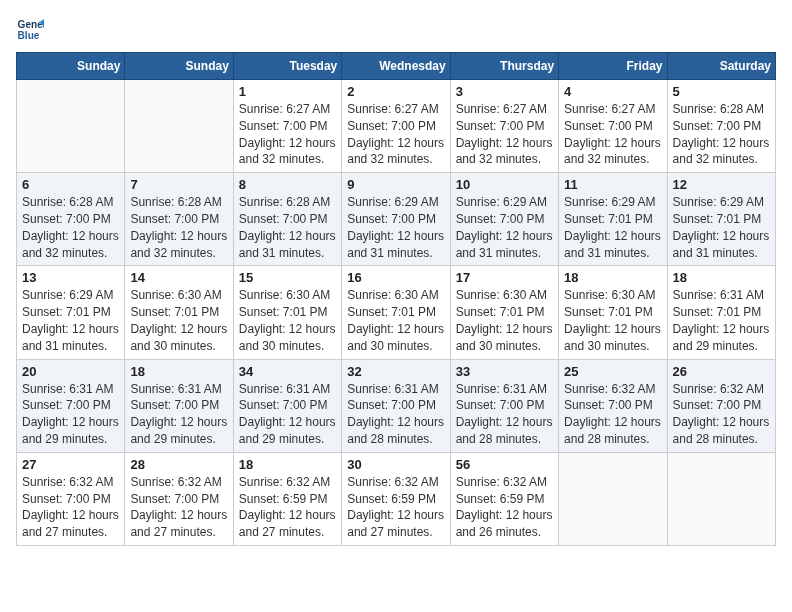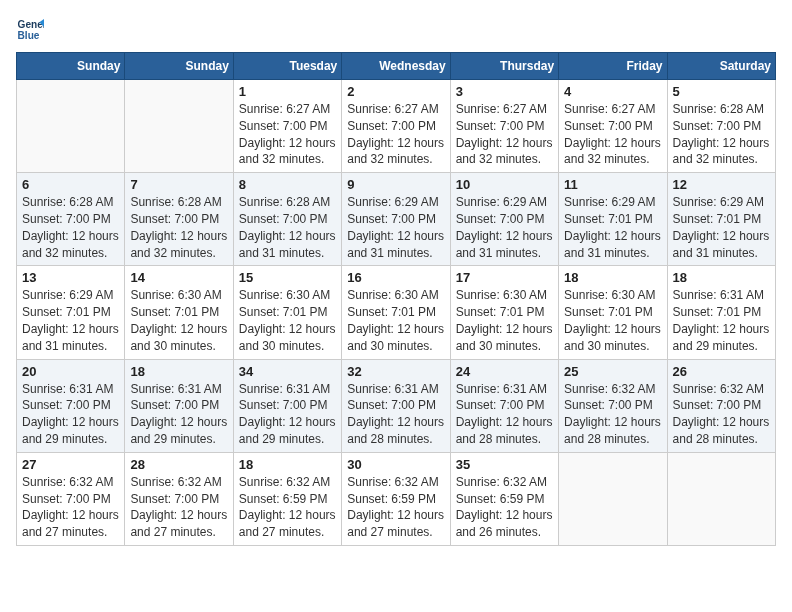--- a/index.html
+++ b/index.html
@@ -264,21 +264,21 @@
 Sunset: 7:00 PM
 Daylight: 12 hours and 29 minutes.</div>
         </td>
         <td>
           <span class="day-number">32</span>
           <div class="day-info" style="white-space: pre-line;">Sunrise: 6:31 AM
 Sunset: 7:00 PM
 Daylight: 12 hours and 28 minutes.</div>
         </td>
         <td>
-          <span class="day-number">24</span>
+          <span class="day-number">33</span>
           <div class="day-info" style="white-space: pre-line;">Sunrise: 6:31 AM
 Sunset: 7:00 PM
 Daylight: 12 hours and 28 minutes.</div>
         </td>
         <td>
           <span class="day-number">25</span>
           <div class="day-info" style="white-space: pre-line;">Sunrise: 6:32 AM
 Sunset: 7:00 PM
 Daylight: 12 hours and 28 minutes.</div>
         </td>
@@ -308,21 +308,21 @@
 Sunset: 6:59 PM
 Daylight: 12 hours and 27 minutes.</div>
         </td>
         <td>
           <span class="day-number">30</span>
           <div class="day-info" style="white-space: pre-line;">Sunrise: 6:32 AM
 Sunset: 6:59 PM
 Daylight: 12 hours and 27 minutes.</div>
         </td>
         <td>
-          <span class="day-number">35</span>
+          <span class="day-number">56</span>
           <div class="day-info" style="white-space: pre-line;">Sunrise: 6:32 AM
 Sunset: 6:59 PM
 Daylight: 12 hours and 26 minutes.</div>
         </td>
         <td class="empty"></td>
         <td class="empty"></td>
       </tr>
     </tbody>
 </table>
 

